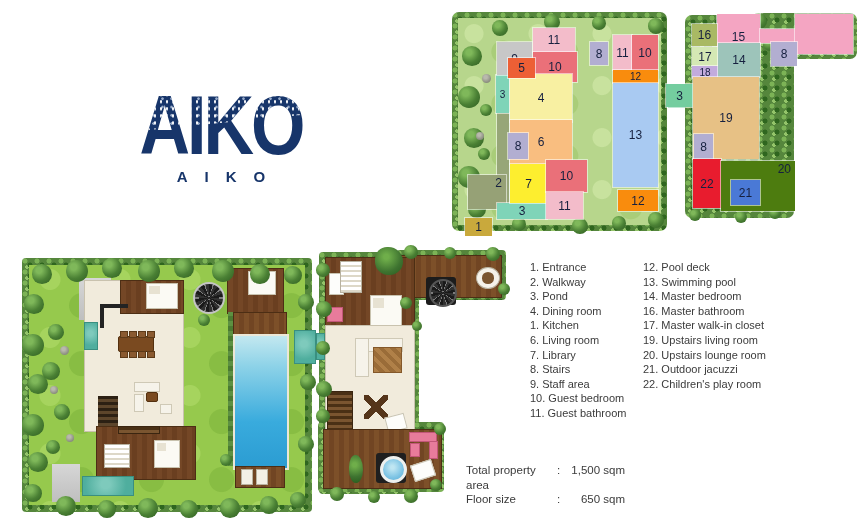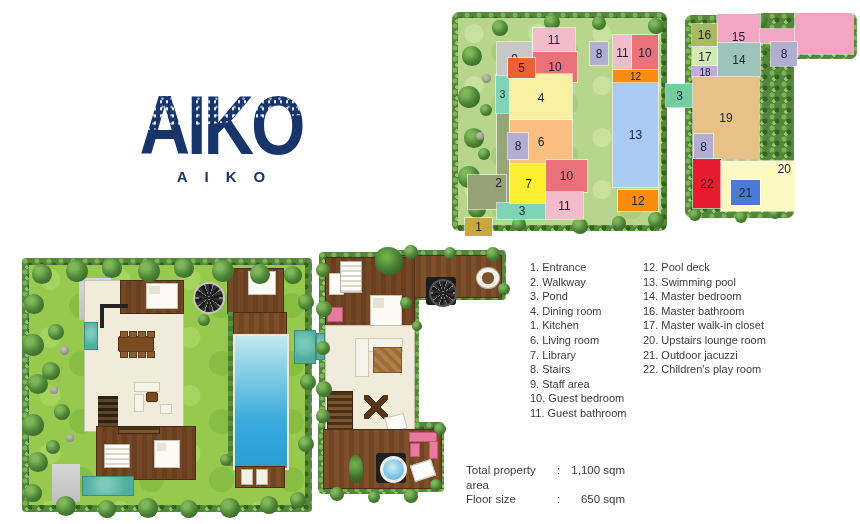--- a/index.html
+++ b/index.html
@@ -230,21 +230,21 @@
         </div>
         <div class="blk" style="left: 28px; top: 64px; width: 66px; height: 82px; background: rgb(231, 193, 133);">
           <span>19</span>
         </div>
         <div class="blk" style="left: 29px; top: 121px; width: 19px; height: 25px; background: rgb(178, 174, 209);">
           <span>8</span>
         </div>
         <div class="blk" style="left: 28px; top: 146px; width: 28px; height: 49px; background: rgb(232, 28, 46);">
           <span>22</span>
         </div>
-        <div class="blk" style="left: 56px; top: 148px; width: 66px; height: 48px; background: #fef9c3; align-items: flex-start; justify-content: flex-end; padding: 1px 4px;">
+        <div class="blk" style="left: 56px; top: 148px; width: 66px; height: 48px; background: #4d7c0f; align-items: flex-start; justify-content: flex-end; padding: 1px 4px;">
           <span>20</span>
         </div>
         <div class="blk" style="left: 66px; top: 167px; width: 29px; height: 25px; background: rgb(74, 121, 214);">
           <span>21</span>
         </div>
       </div>
   </div>
 
   <div class="plan" id="plan-ground" style="left:22px;top:258px;width:292px;height:262px">
     <div class="leafring" style="left:0;top:0;width:290px;height:254px;border-radius:4px"></div>
@@ -388,33 +388,34 @@
           <div class="kp-item">9. Staff area</div>
           <div class="kp-item">10. Guest bedroom</div>
           <div class="kp-item">11. Guest bathroom</div>
         </div>
       <div id="kp-col-2">
           <div class="kp-item">12. Pool deck</div>
           <div class="kp-item">13. Swimming pool</div>
           <div class="kp-item">14. Master bedroom</div>
           <div class="kp-item">16. Master bathroom</div>
           <div class="kp-item">17. Master walk-in closet</div>
+          <div class="kp-item">19. Upstairs living room</div>
           <div class="kp-item">20. Upstairs lounge room</div>
           <div class="kp-item">21. Outdoor jacuzzi</div>
           <div class="kp-item">22. Children's play room</div>
         </div>
     </div>
   </div>
 
   <div class="summary">
     <div id="summary-rows">
         <div class="sm-row">
           <span class="sm-label">Total property area</span>
           <span class="sm-sep">:</span>
-          <span class="sm-val">1,100 sqm</span>
+          <span class="sm-val">1,500 sqm</span>
         </div>
         <div class="sm-row">
           <span class="sm-label">Floor size</span>
           <span class="sm-sep">:</span>
           <span class="sm-val">650 sqm</span>
         </div>
       </div>
   </div>
 
 </div>

